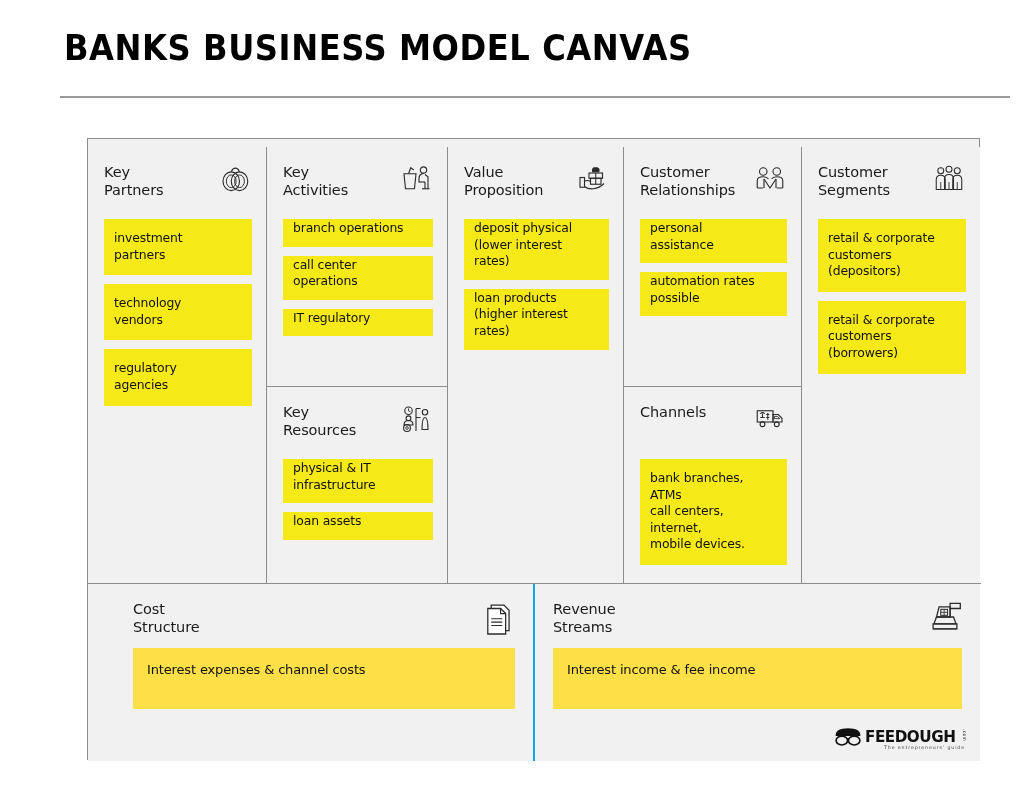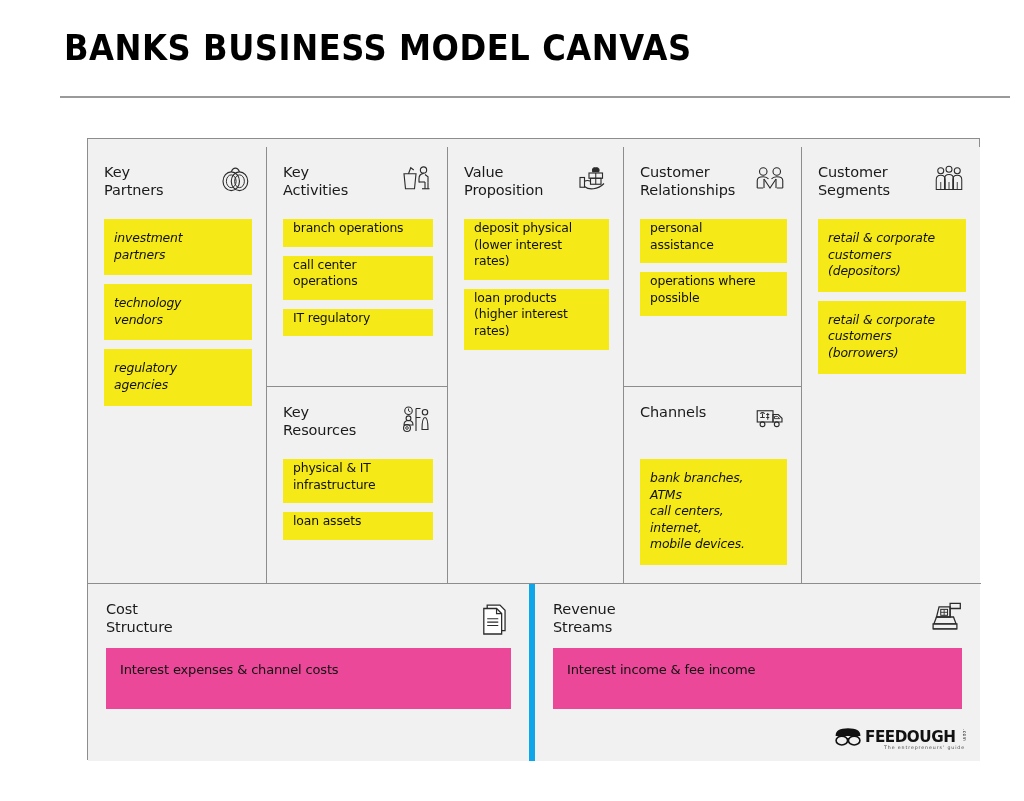--- a/index.html
+++ b/index.html
@@ -125,49 +125,49 @@
     font-family: "DejaVu Sans", sans-serif;
     font-size: 12.4px;
     line-height: 1.34;
     padding: 1px 10px 10px 10px;
     margin-bottom: 9px;
     white-space: pre-line;
     letter-spacing: -0.15px;
   }
 
   
-  .note.pad-lg { padding: 11px 10px 12px 10px; font-style: italic; }
+  .note.pad-lg { padding: 11px 10px 12px 10px; }
 
   
   .bottom-row {
     position: absolute;
     left: 0;
     top: 444px;
     width: 893px;
     height: 178px;
     border-top: 1px solid #8d8d8d;
     display: flex;
   }
 
   .bottom-cell {
     position: relative;
     height: 100%;
     background: #f1f1f1;
   }
-  .bottom-cell.left { width: 447px; border-right: 6px solid #0ea5e9; }
+  .bottom-cell.left { width: 447px; border-right: 2px solid #0ea5e9; padding-left: 27px; }
   .bottom-cell.right { width: 445px; }
 
   .bottom-inner {
     position: relative;
     height: 100%;
     padding: 16px 18px 10px 18px;
   }
 
   .bottom-note {
-    background: #ec4899;
+    background: #fde047;
     color: #111111;
     font-family: "DejaVu Sans", sans-serif;
     font-size: 13px;
     line-height: 1.3;
     padding: 14px 14px 30px 14px;
     margin-top: 12px;
     letter-spacing: -0.15px;
   }
 
   .bottom-icon {
@@ -359,21 +359,21 @@
                   <path d="M39 32 l0 -10 q0 -5 -8 -5 q-5 0 -7 3" fill="none" stroke="#2b2b2b" stroke-width="1.5"></path>
                   <path d="M5 32 l8 0 M31 32 l8 0" fill="none" stroke="#2b2b2b" stroke-width="1.5"></path>
                   <path d="M14 20 l8 12 l8 -12" fill="none" stroke="#2b2b2b" stroke-width="1.5"></path>
                   <path d="M14 20 l0 12 M30 20 l0 12" fill="none" stroke="#2b2b2b" stroke-width="1.5"></path>
                 </svg>
               </div>
             </div>
             <div class="notes">
               <div class="note">personal
 assistance</div>
-              <div class="note">operations where
+              <div class="note">automation rates
 possible</div>
             </div>
           </div>
         </div>
 
         <div class="subcell subcell-bottom">
           <div class="cell-inner">
             <div class="blk-head">
               <div class="blk-title">Channels</div>
               <div class="blk-icon">

